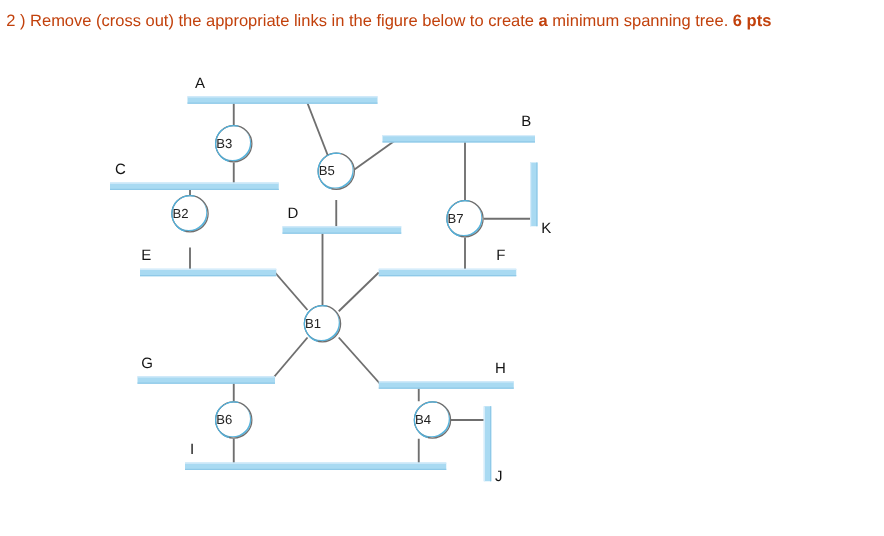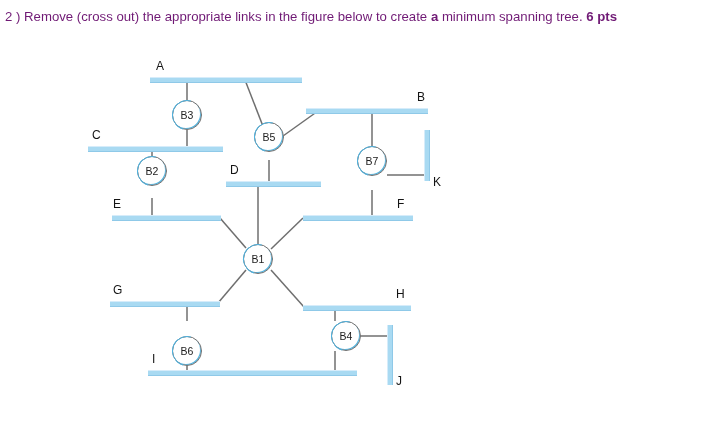--- a/index.html
+++ b/index.html
@@ -2,42 +2,42 @@
 <html><head>
 <meta charset="utf-8">
 <style>
   html,body{margin:0;padding:0;background:#ffffff;}
   body{width:707px;height:429px;position:relative;overflow:hidden;
        font-family:"Liberation Sans","DejaVu Sans",sans-serif;
        color:#1a1a1a;-webkit-font-smoothing:antialiased;}
 
   
   #question{position:absolute;left:5px;top:6px;width:690px;
-            font-size:13.2px;line-height:21px;color:#701a75;}
+            font-size:13.2px;line-height:21px;color:#c2410c;}
   #question .b{font-weight:bold;}
 
   
   #diagram{position:absolute;left:0;top:50px;width:707px;height:379px;}
   #wires{position:absolute;left:0;top:0;width:707px;height:379px;}
 
   
   .bus{position:absolute;background:#a9daf2;border-top:1px solid #d6ecfa;
        border-bottom:1px solid #8fc9e8;box-sizing:border-box;}
   .bus.h{height:6px;}
   .bus.v{width:6px;border:none;border-left:1px solid #d6ecfa;
          border-right:1px solid #8fc9e8;}
 
   
   .blabel{position:absolute;font-size:12px;color:#141414;line-height:12px;}
 
   
   .node{position:absolute;width:30px;height:30px;border-radius:50%;
         background:#ffffff;border:1.3px solid #6f6f6f;
         box-shadow:-1px -1px 0 0 #58b4dd inset;
-        display:flex;align-items:center;justify-content:center;
+        display:flex;align-items:center;
         font-size:10.5px;color:#222;box-sizing:border-box;}
   .node .arc{position:absolute;left:-1.3px;top:-1.3px;width:30px;height:30px;
              border-radius:50%;border:1.6px solid transparent;
              border-left-color:#4fb3e0;border-top-color:#4fb3e0;
              transform:rotate(-30deg);box-sizing:border-box;pointer-events:none;}
 </style>
 </head>
 <body>
 
 <div id="question">
@@ -102,33 +102,33 @@
   <div class="blabel" style="left:396px;top:325px;">J</div>
 
   <div class="node" style="left:172px;top:50px;">
     <span class="arc"></span>
     <span>B3</span>
   </div>
   <div class="node" style="left:254px;top:72px;">
     <span class="arc"></span>
     <span>B5</span>
   </div>
-  <div class="node" style="left:357px;top:96px;">
+  <div class="node" style="left:357px;top:110px;">
     <span class="arc"></span>
     <span>B7</span>
   </div>
   <div class="node" style="left:137px;top:106px;">
     <span class="arc"></span>
     <span>B2</span>
   </div>
   <div class="node" style="left:243px;top:194px;">
     <span class="arc"></span>
     <span>B1</span>
   </div>
-  <div class="node" style="left:172px;top:286px;">
+  <div class="node" style="left:172px;top:271px;">
     <span class="arc"></span>
     <span>B6</span>
   </div>
   <div class="node" style="left:331px;top:271px;">
     <span class="arc"></span>
     <span>B4</span>
   </div>
 
 </div>
 

